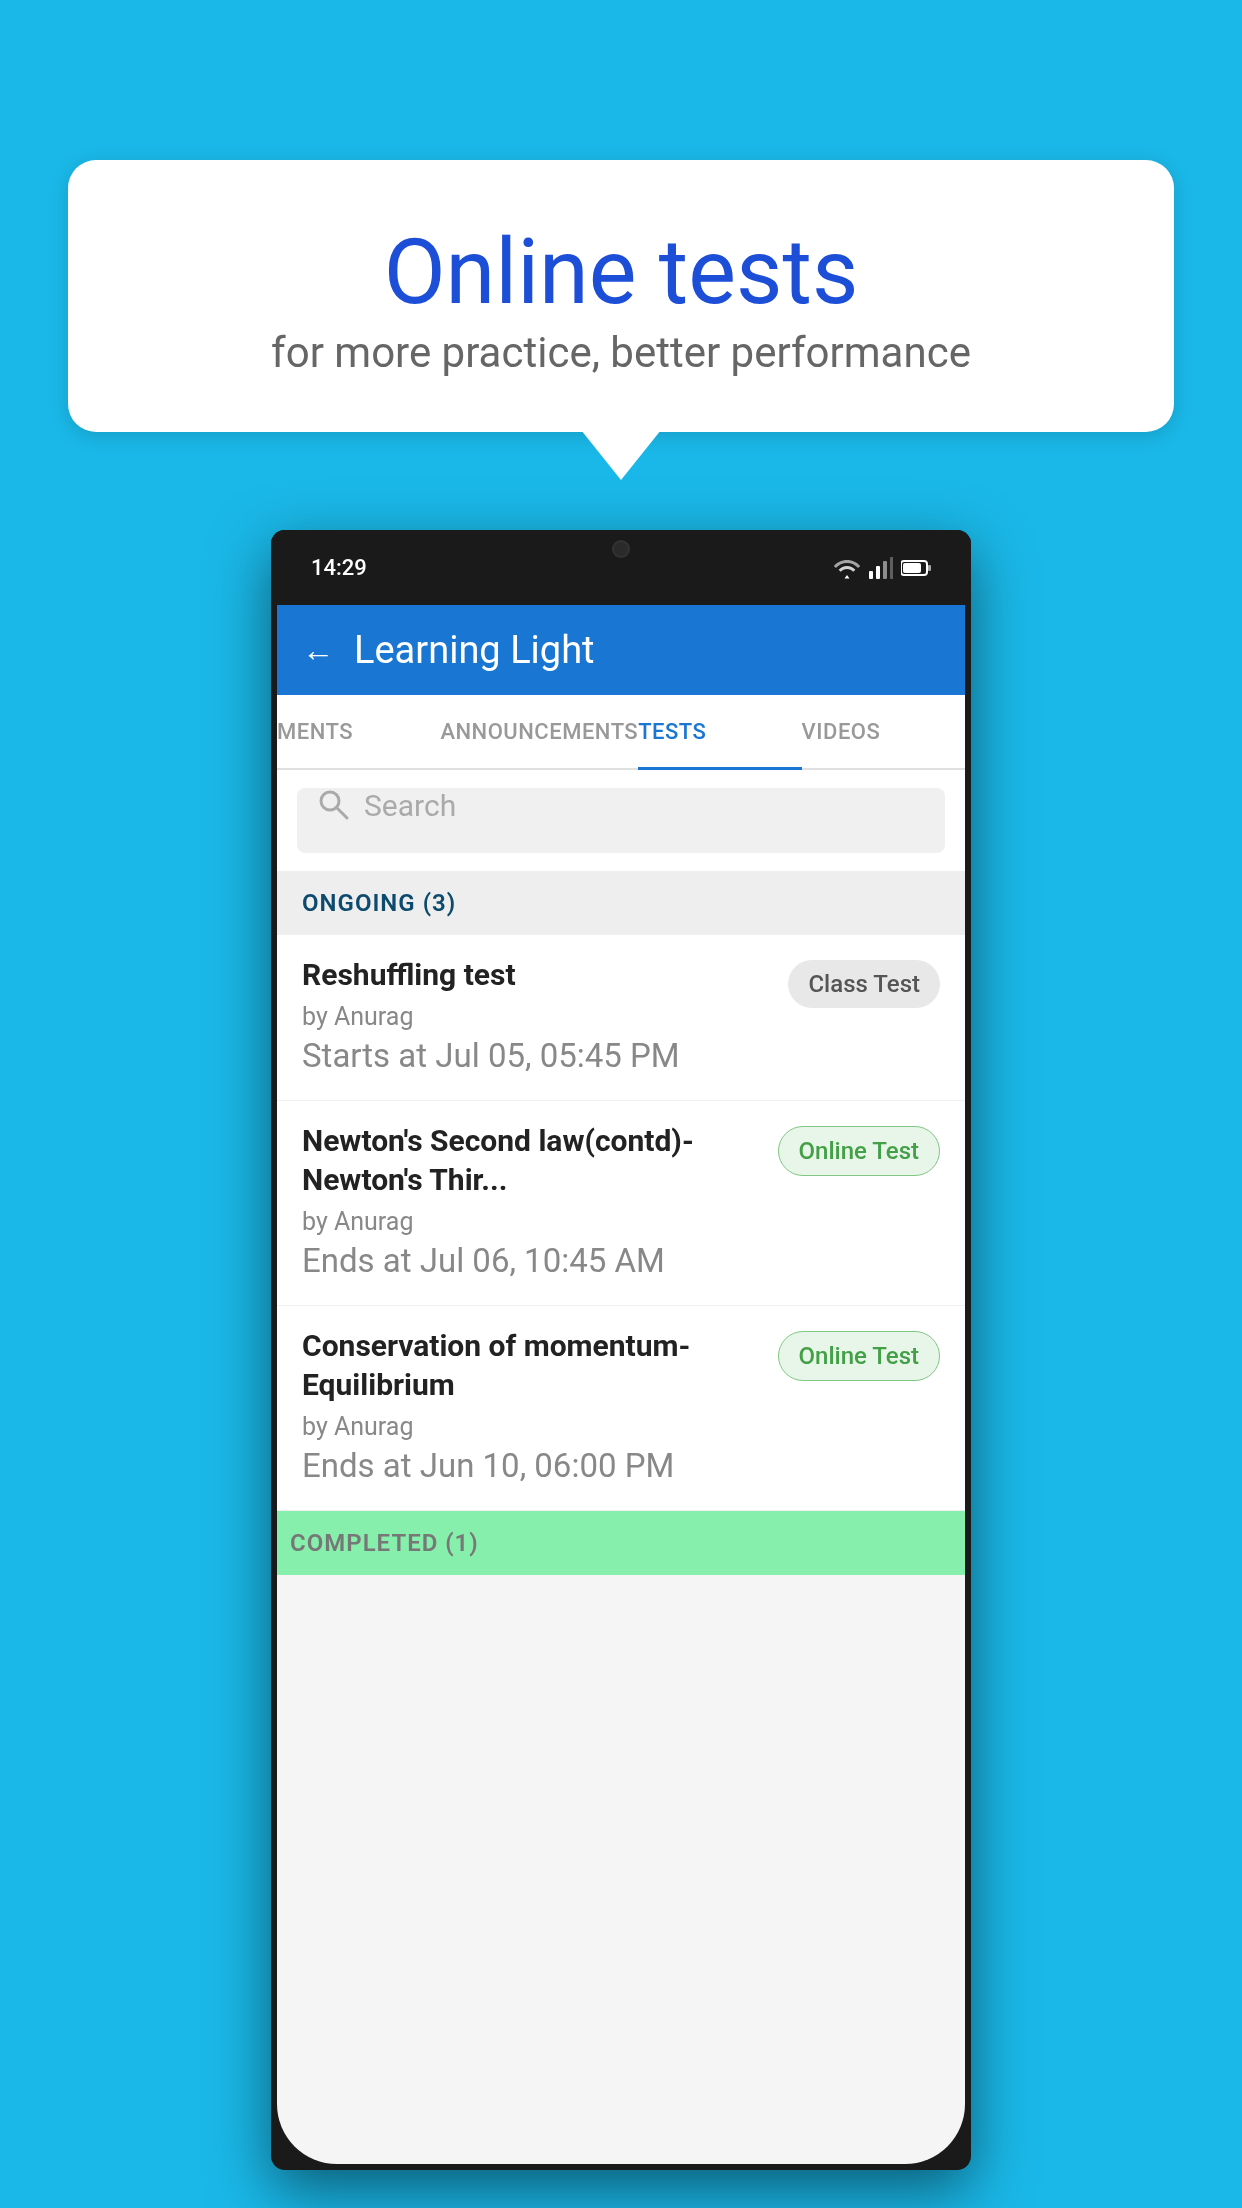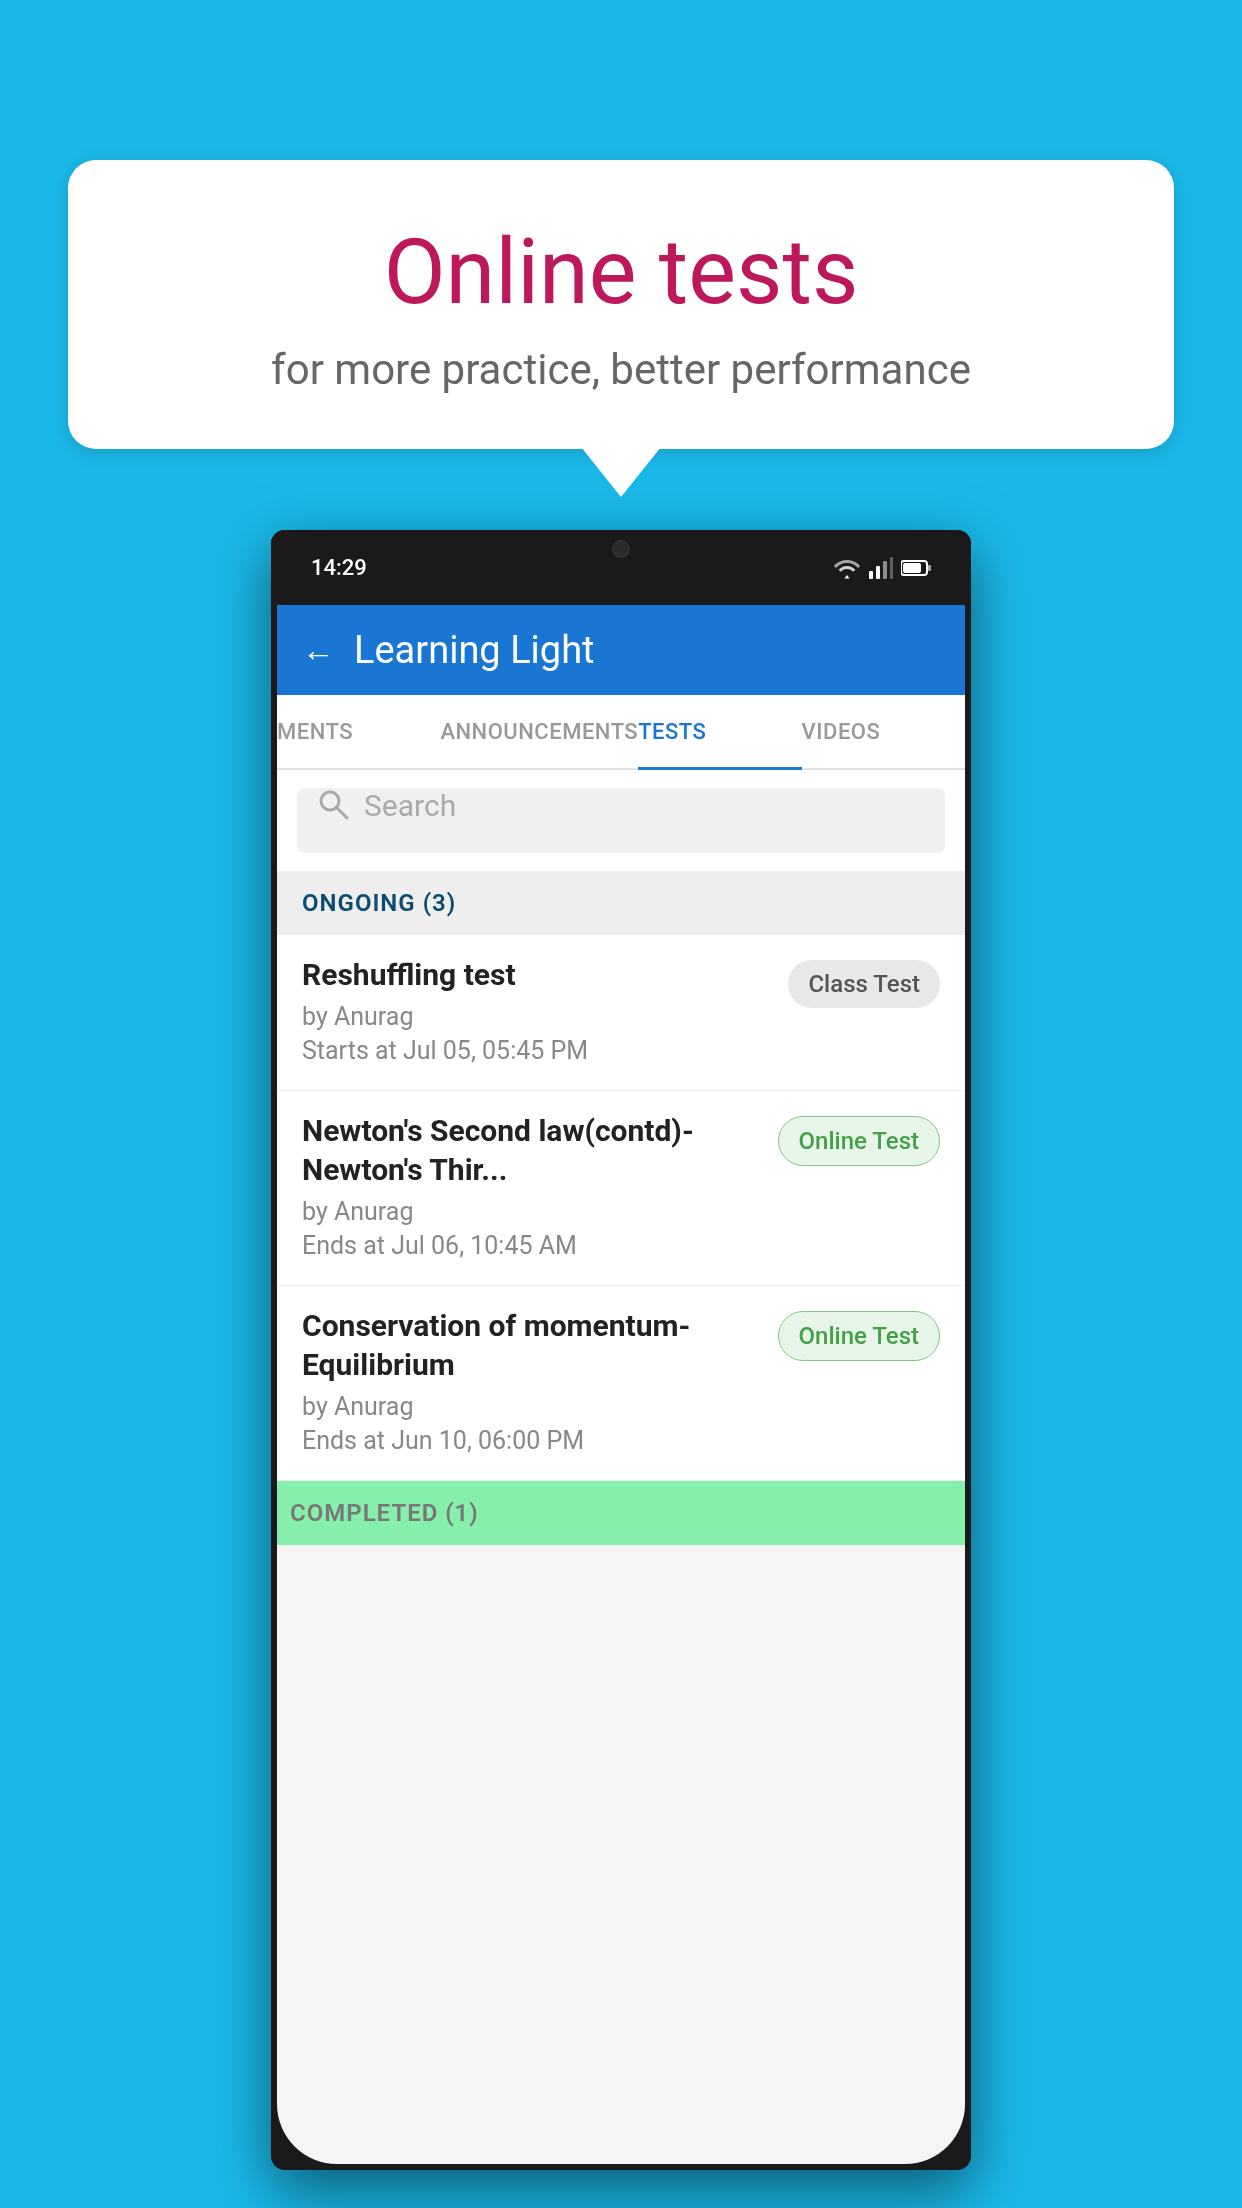--- a/index.html
+++ b/index.html
@@ -33,24 +33,24 @@
       left: 50%;
       transform: translateX(-50%);
       width: 0;
       height: 0;
       border-left: 40px solid transparent;
       border-right: 40px solid transparent;
       border-top: 50px solid white;
     }
 
     .bubble-title {
-      color: #be185d;
+      color: #1d4ed8;
       font-size: 90px;
       font-weight: 400;
-      margin-bottom: 20px;
+      margin-bottom: 3px;
     }
 
     .bubble-subtitle {
       color: #666;
       font-size: 42px;
       font-weight: 400;
     }
 
     
     .phone-frame {
@@ -242,21 +242,21 @@
       line-height: 1.3;
     }
 
     .test-author {
       font-size: 25px;
       color: #888;
       margin-bottom: 5px;
     }
 
     .test-date {
-      font-size: 25px;
+      font-size: 33px;
       color: #888;
     }
 
     .test-badge {
       padding: 10px 20px;
       border-radius: 25px;
       font-size: 24px;
       font-weight: 500;
       white-space: nowrap;
       margin-top: 5px;

